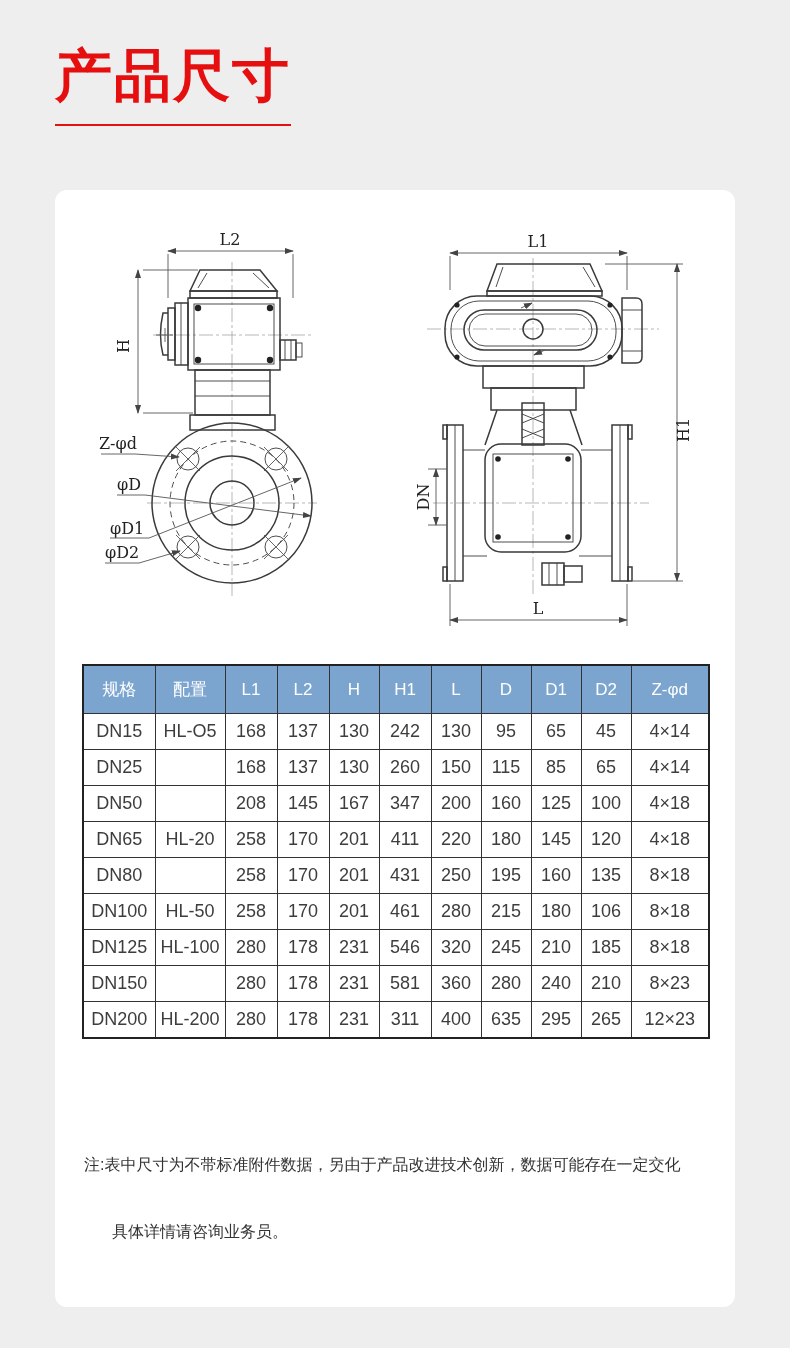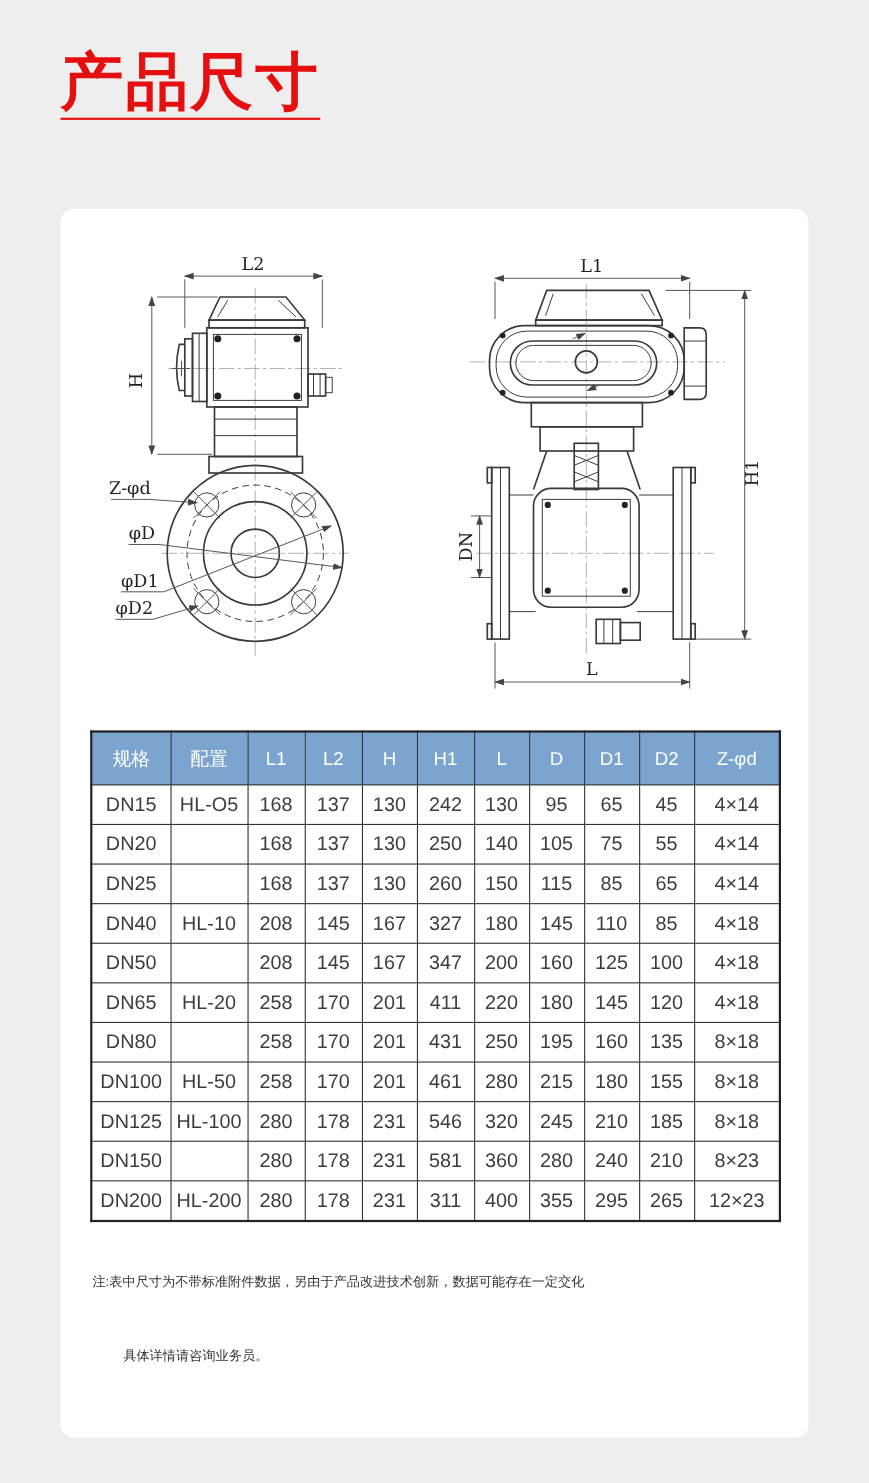--- a/index.html
+++ b/index.html
@@ -8,20 +8,21 @@
     background:#eeeeee;
     font-family:"Liberation Sans", sans-serif;
     overflow:hidden;
   }
   .page-title{
     position:absolute;left:55px;top:44px;
     display:inline-block;
     font-size:57px;font-weight:bold;letter-spacing:2px;
     color:#e60f0f;
     border-bottom:2px solid #e60f0f;
+    padding-bottom:17px;
     line-height:1.1;
   }
   .card{
     position:absolute;left:55px;top:190px;
     width:680px;height:1117px;
     background:#ffffff;border-radius:12px;
   }
   .drawing-wrap{position:absolute;left:0;top:28px;width:680px;height:440px;}
   svg text{font-family:"DejaVu Serif", serif;font-size:16px;fill:#222;}
   .ol{fill:none;stroke:#3a3a3a;stroke-width:1.5;}
@@ -40,21 +41,21 @@
     font-size:17px;height:47px;border:1px solid #333;
     text-align:center;padding:0;
   }
   table.spec td{
     font-size:18px;color:#3d3d3d;height:35px;
     border:1px solid #333;text-align:center;padding:0;
     background:#fff;white-space:nowrap;
   }
   .note{
     position:absolute;left:29px;top:960px;width:640px;
-    font-size:12px;color:#333;line-height:30px;
+    font-size:16px;color:#333;line-height:30px;
   }
   .note .line2{padding-left:28px;margin-top:37px;}
 </style>
 </head>
 <body>
 
 <div class="page-title">产品尺寸</div>
 
 <div class="card">
 
@@ -258,59 +259,33 @@
           <td>137</td>
           <td>130</td>
           <td>242</td>
           <td>130</td>
           <td>95</td>
           <td>65</td>
           <td>45</td>
           <td>4×14</td>
         </tr>
         <tr>
-          <td>DN20</td>
-          <td></td>
-          <td>168</td>
-          <td>137</td>
-          <td>130</td>
-          <td>250</td>
-          <td>140</td>
-          <td>105</td>
-          <td>75</td>
-          <td>55</td>
-          <td>4×14</td>
-        </tr>
-        <tr>
           <td>DN25</td>
           <td></td>
           <td>168</td>
           <td>137</td>
           <td>130</td>
           <td>260</td>
           <td>150</td>
           <td>115</td>
           <td>85</td>
           <td>65</td>
           <td>4×14</td>
         </tr>
         <tr>
-          <td>DN40</td>
-          <td>HL-10</td>
-          <td>208</td>
-          <td>145</td>
-          <td>167</td>
-          <td>327</td>
-          <td>180</td>
-          <td>145</td>
-          <td>110</td>
-          <td>85</td>
-          <td>4×18</td>
-        </tr>
-        <tr>
           <td>DN50</td>
           <td></td>
           <td>208</td>
           <td>145</td>
           <td>167</td>
           <td>347</td>
           <td>200</td>
           <td>160</td>
           <td>125</td>
           <td>100</td>
@@ -345,21 +320,21 @@
         <tr>
           <td>DN100</td>
           <td>HL-50</td>
           <td>258</td>
           <td>170</td>
           <td>201</td>
           <td>461</td>
           <td>280</td>
           <td>215</td>
           <td>180</td>
-          <td>155</td>
+          <td>106</td>
           <td>8×18</td>
         </tr>
         <tr>
           <td>DN125</td>
           <td>HL-100</td>
           <td>280</td>
           <td>178</td>
           <td>231</td>
           <td>546</td>
           <td>320</td>
@@ -382,21 +357,21 @@
           <td>8×23</td>
         </tr>
         <tr>
           <td>DN200</td>
           <td>HL-200</td>
           <td>280</td>
           <td>178</td>
           <td>231</td>
           <td>311</td>
           <td>400</td>
-          <td>355</td>
+          <td>635</td>
           <td>295</td>
           <td>265</td>
           <td>12×23</td>
         </tr>
       </tbody>
   </table>
 
   <div class="note">
     <div class="line1">注:表中尺寸为不带标准附件数据，另由于产品改进技术创新，数据可能存在一定交化</div>
     <div class="line2">具体详情请咨询业务员。</div>

